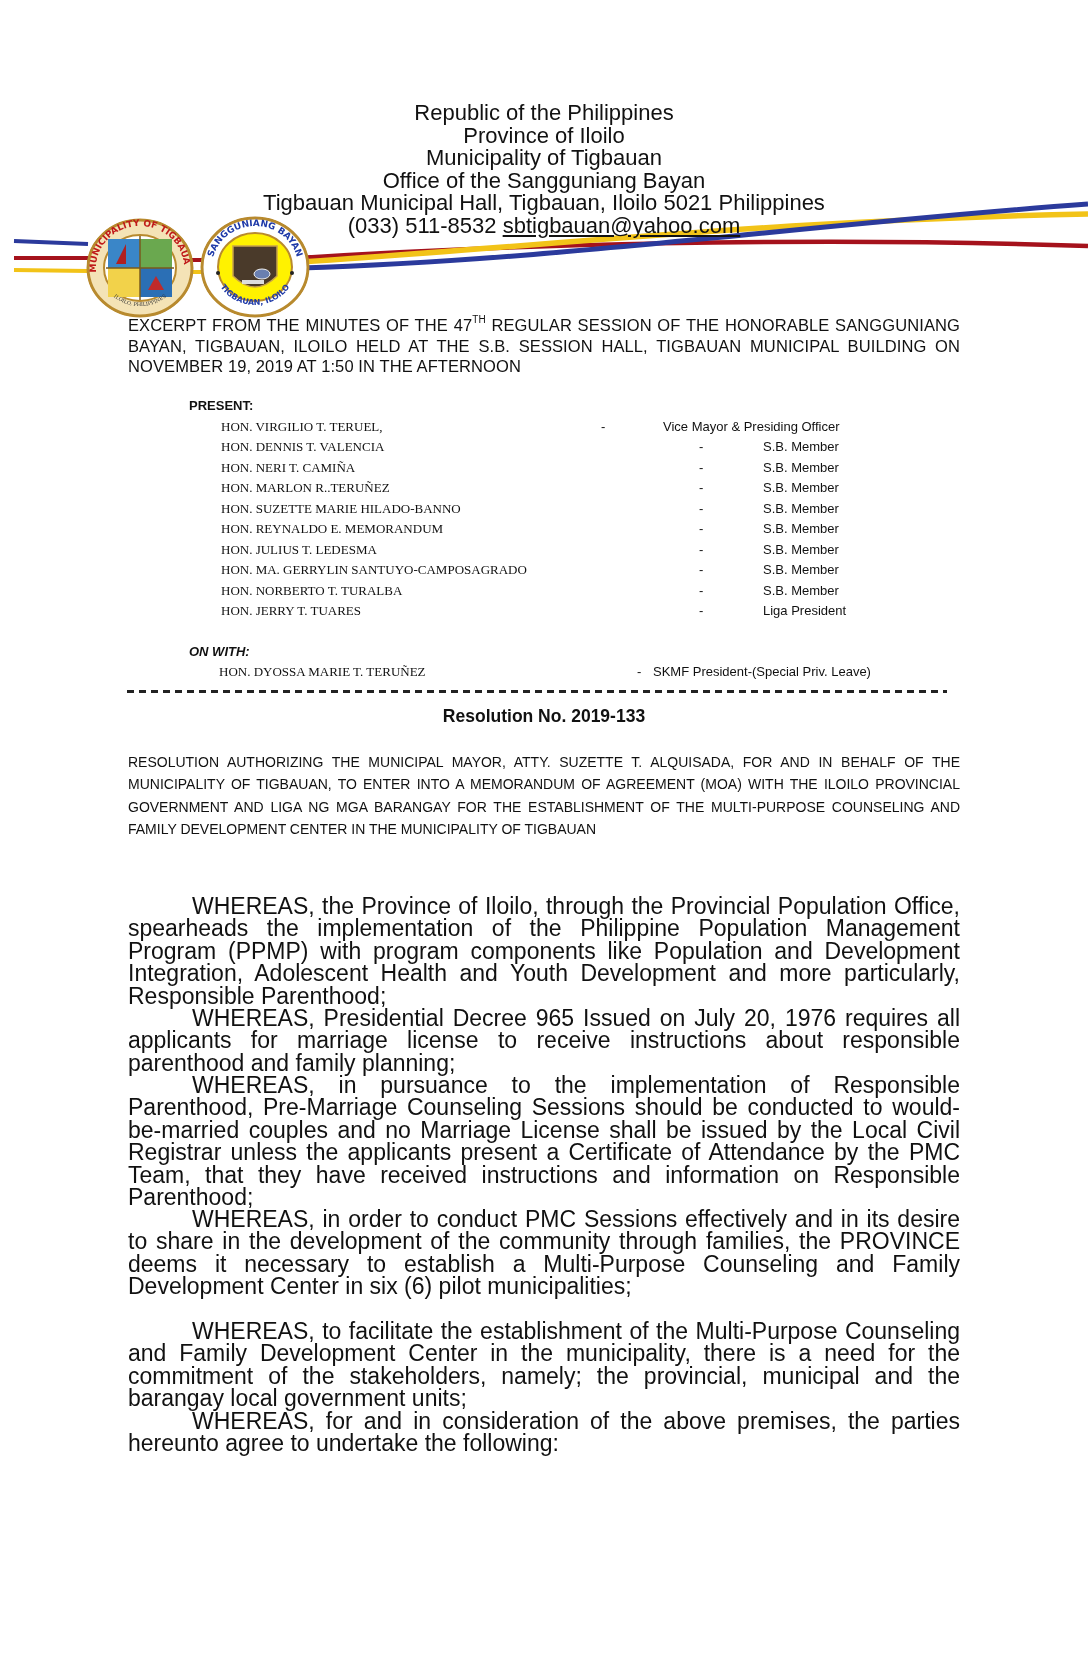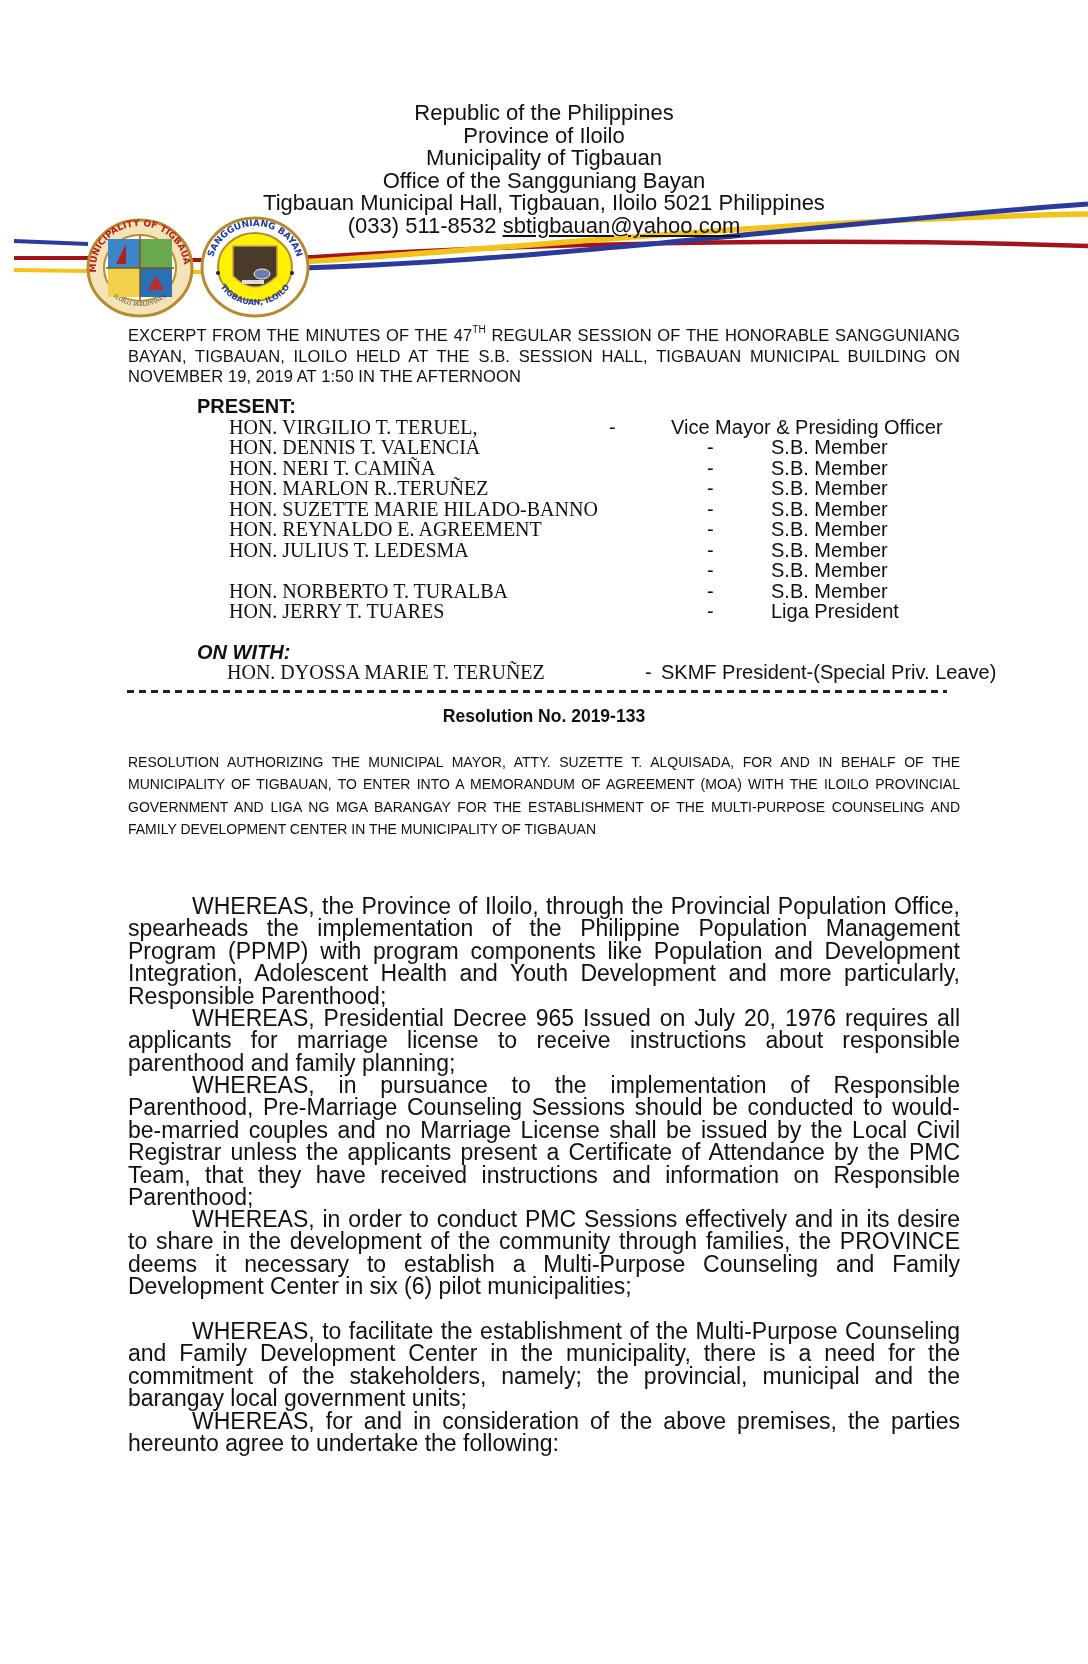--- a/index.html
+++ b/index.html
@@ -9,24 +9,24 @@
     .letterhead { position: absolute; top: 102px; left: 0; width: 1088px; text-align: center; font-size: 22px; line-height: 22.5px; }
     .letterhead .line { display: block; }
     .letterhead .contact a { color: #111; text-decoration: underline; }
 
     .ribbons { position: absolute; left: 0; top: 180px; width: 1088px; height: 120px; }
 
     .seal { position: absolute; border-radius: 50%; }
     .seal-muni { left: 86px; top: 218px; width: 108px; height: 100px; }
     .seal-sb { left: 200px; top: 216px; width: 110px; height: 102px; }
 
-    .excerpt { position: absolute; left: 128px; top: 325px; width: 832px; font-size: 16.5px; line-height: 20.5px; text-align: justify; text-align-last: left; letter-spacing: 0.1px; }
+    .excerpt { position: absolute; left: 128px; top: 315px; width: 832px; font-size: 16.5px; line-height: 20.5px; text-align: justify; text-align-last: left; letter-spacing: 0.1px; }
     .excerpt sup { font-size: 10px; vertical-align: 8px; line-height: 0; }
 
-    .attendance { position: absolute; left: 197px; top: 396px; width: 780px; font-size: 20px; line-height: 20.5px; }
+    .attendance { position: absolute; left: 189px; top: 396px; width: 780px; font-size: 13px; line-height: 20.5px; }
     .attendance .heading { font-weight: bold; display: block; }
     .attendance .heading.italic { font-style: italic; }
     .att-row { position: relative; height: 20.5px; }
     .att-name { position: absolute; left: 32px; white-space: nowrap; font-family: Liberation Serif, serif; }
     .att-dash { position: absolute; white-space: nowrap; }
     .att-role { position: absolute; white-space: nowrap; text-align: right; }
 
     .separator { position: absolute; left: 127px; top: 690px; width: 820px; height: 3px; background-image: repeating-linear-gradient(to right, #222 0 7px, transparent 7px 12px); }
 
     .res-no { position: absolute; left: 0; top: 706px; width: 1088px; text-align: center; font-weight: bold; font-size: 17.5px; }
@@ -121,30 +121,31 @@
       <span class="att-name">HON. MARLON R..TERUÑEZ</span>
       <span class="att-dash" style="left:510px">-</span>
       <span class="att-role" style="left:574px">S.B. Member</span>
     </div>
     <div class="att-row">
       <span class="att-name">HON. SUZETTE MARIE HILADO-BANNO</span>
       <span class="att-dash" style="left:510px">-</span>
       <span class="att-role" style="left:574px">S.B. Member</span>
     </div>
     <div class="att-row">
-      <span class="att-name">HON. REYNALDO E. AGREEMENT</span>
+      <span class="att-name">HON. REYNALDO E. MEMORANDUM</span>
       <span class="att-dash" style="left:510px">-</span>
       <span class="att-role" style="left:574px">S.B. Member</span>
     </div>
     <div class="att-row">
       <span class="att-name">HON. JULIUS T. LEDESMA</span>
       <span class="att-dash" style="left:510px">-</span>
       <span class="att-role" style="left:574px">S.B. Member</span>
     </div>
     <div class="att-row">
+      <span class="att-name">HON. MA. GERRYLIN SANTUYO-CAMPOSAGRADO</span>
       <span class="att-dash" style="left:510px">-</span>
       <span class="att-role" style="left:574px">S.B. Member</span>
     </div>
     <div class="att-row">
       <span class="att-name">HON. NORBERTO  T. TURALBA</span>
       <span class="att-dash" style="left:510px">-</span>
       <span class="att-role" style="left:574px">S.B. Member</span>
     </div>
     <div class="att-row">
       <span class="att-name">HON. JERRY T. TUARES</span>

